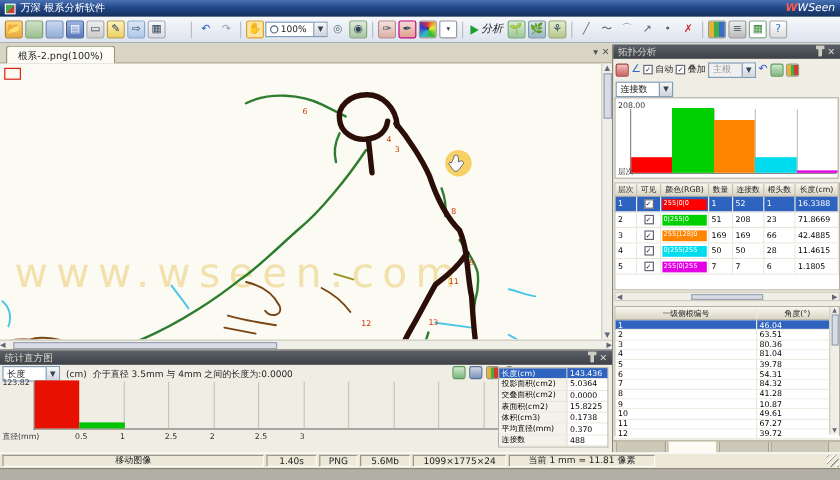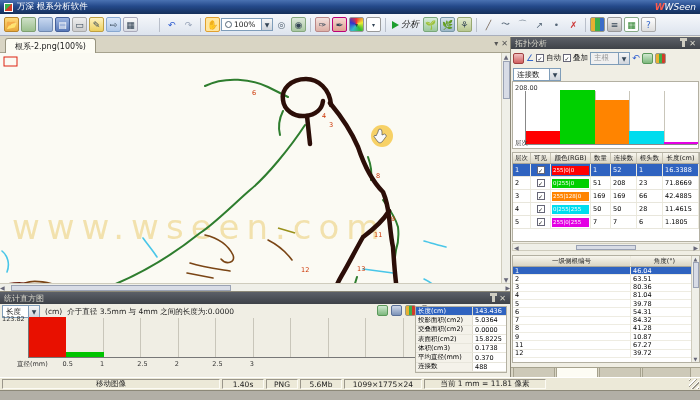--- a/index.html
+++ b/index.html
@@ -244,21 +244,21 @@
 
   <div class="abs histpanel">
     <div class="phead">
       <span>统计直方图</span>
       <span class="sp">
           <span class="pin"></span>
           <span class="xg">✕</span>
         </span>
     </div>
     <div class="histctrl">
-      <span class="combo" style="width:38px;">
+      <span class="combo" style="width:48px;">
         <span>长度</span>
         <span class="cbtn">▼</span>
       </span>
       <span>(cm)</span>
       <span>介于直径 3.5mm 与 4mm 之间的长度为:0.0000</span>
     </div>
     <div class="histicons">
       <span class="mini" style="background:linear-gradient(#cfe8cf,#7db87d);border:1px solid #5a985a;"></span>
       <span class="mini" style="background:linear-gradient(#cfd8e8,#7d93b8);border:1px solid #5a7098;"></span>
       <span class="mini" style="background:linear-gradient(90deg,#e8b031 33%,#3fae49 33% 66%,#d23c2a 66%);border:1px solid #998;"></span>
@@ -279,21 +279,21 @@
         <div class="gline" style="left: 411px;"></div>
         <div class="bar" style="left: 0px; width: 37.4545px; height: 40px; background: rgb(232, 16, 0);"></div>
         <div class="bar" style="left: 37.4545px; width: 37.4545px; height: 5.49184px; background: rgb(0, 196, 0);"></div>
         <div class="tick" style="left: 33.4545px; top: 42px;">0.5</div>
         <div class="tick" style="left: 70.9091px; top: 42px;">1</div>
         <div class="tick" style="left: 108.364px; top: 42px;">2.5</div>
         <div class="tick" style="left: 145.818px; top: 42px;">2</div>
         <div class="tick" style="left: 183.273px; top: 42px;">2.5</div>
         <div class="tick" style="left: 220.727px; top: 42px;">3</div>
       </div>
-    <span class="xlab" style="left:2px;top:68px;margin-left:15px;">直径(mm)</span>
+    <span class="xlab" style="left:2px;top:68px;">直径(mm)</span>
     <div class="stats" id="stats-table">
         <div class="srow sel">
           <div class="sl">长度(cm)</div>
           <div class="sv">143.436</div>
         </div>
         <div class="srow">
           <div class="sl">投影面积(cm2)</div>
           <div class="sv">5.0364</div>
         </div>
         <div class="srow">
@@ -483,20 +483,24 @@
           </div>
           <div class="arow">
             <div class="ac0">8</div>
             <div class="ac1">41.28</div>
           </div>
           <div class="arow">
             <div class="ac0">9</div>
             <div class="ac1">10.87</div>
           </div>
           <div class="arow">
+            <div class="ac0">10</div>
+            <div class="ac1">49.61</div>
+          </div>
+          <div class="arow">
             <div class="ac0">11</div>
             <div class="ac1">67.27</div>
           </div>
           <div class="arow">
             <div class="ac0">12</div>
             <div class="ac1">39.72</div>
           </div>
         </div>
       <div class="avscroll">
           <span>▲</span>

